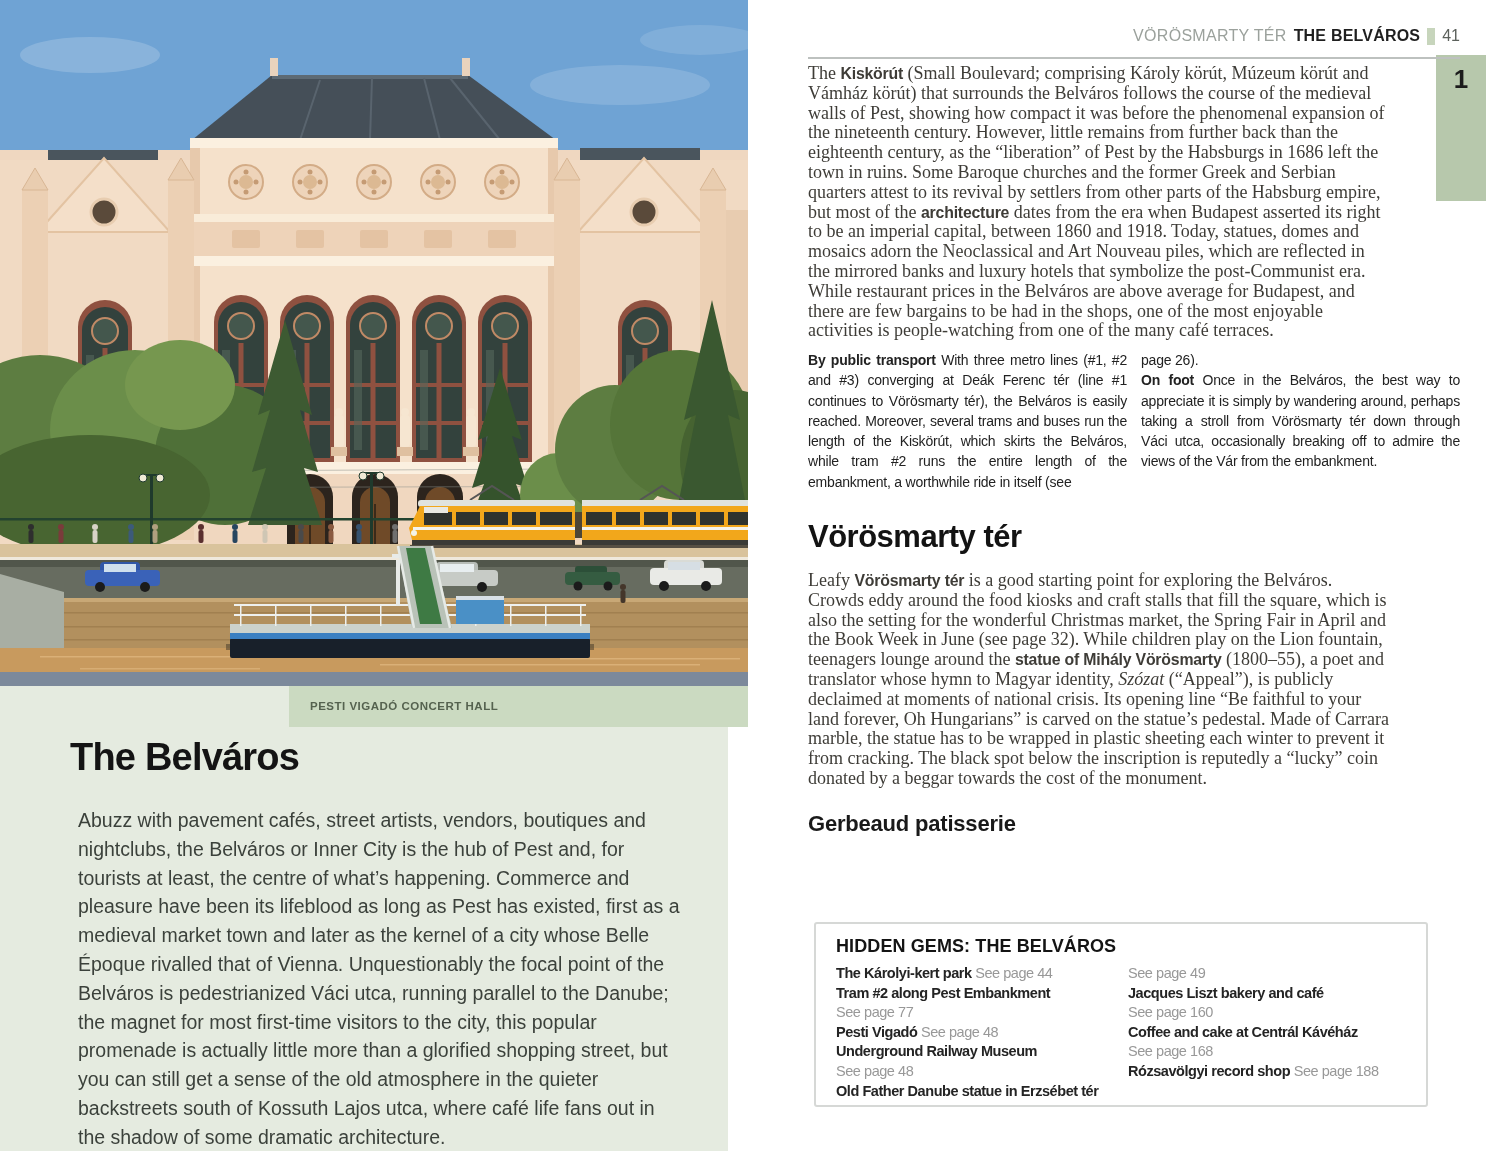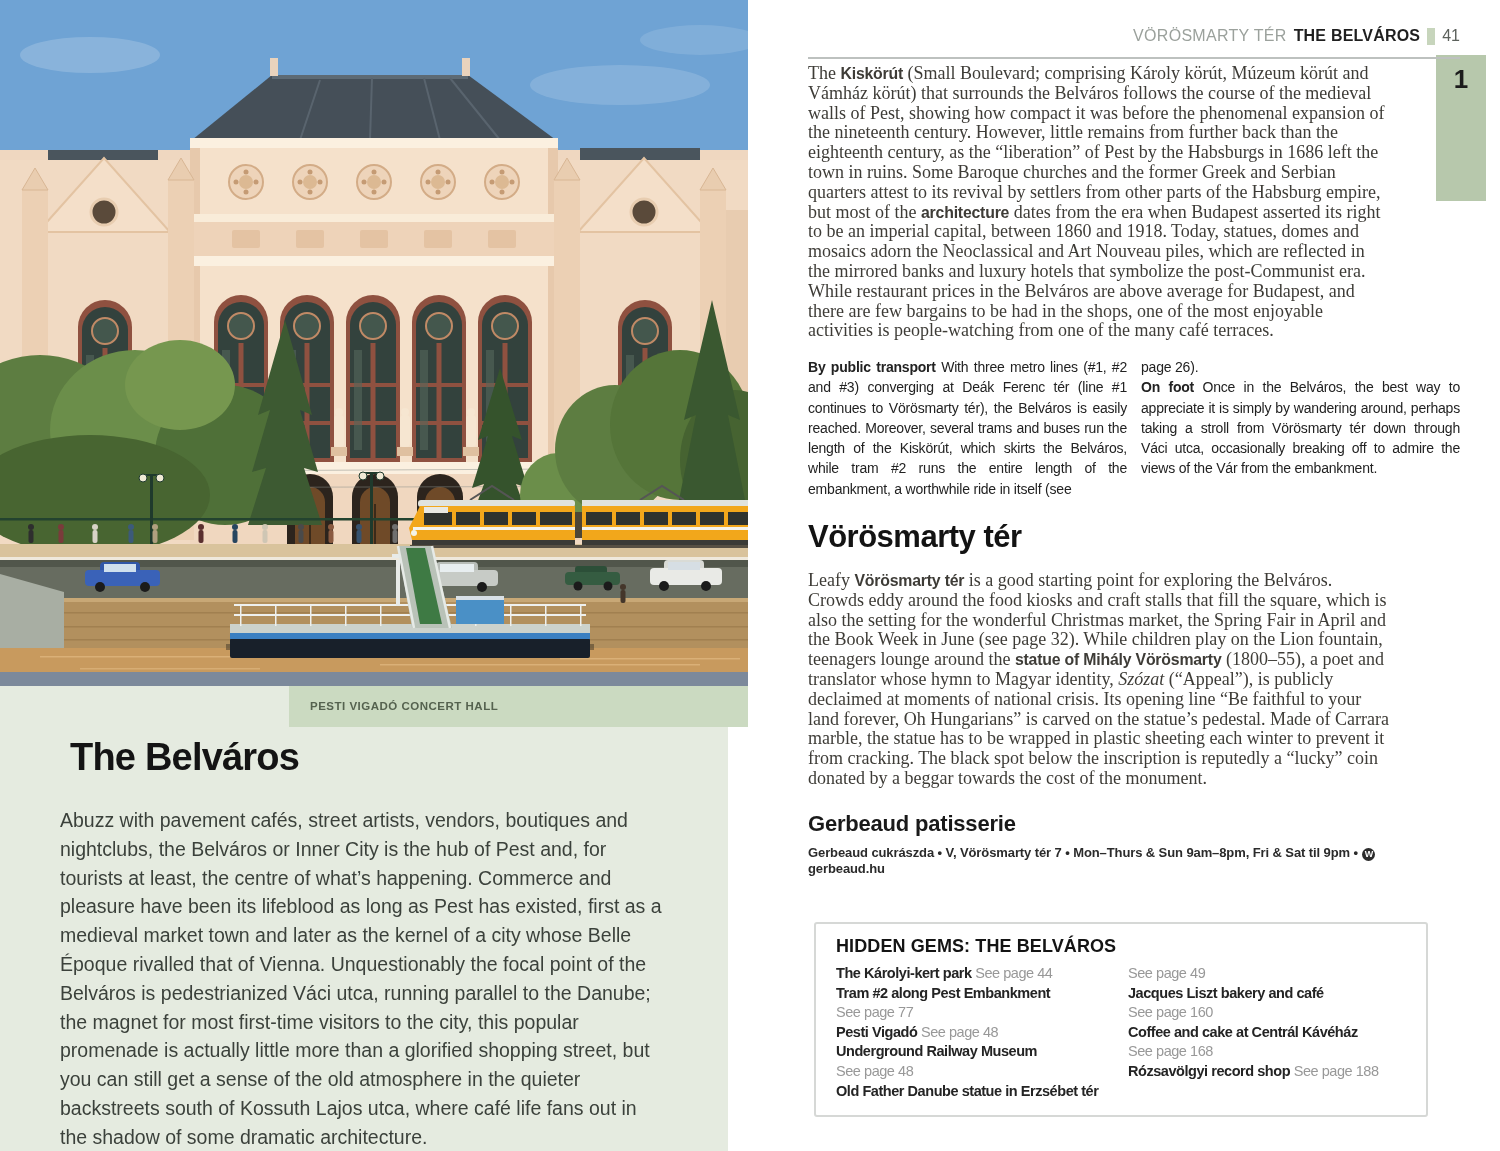--- a/index.html
+++ b/index.html
@@ -5,49 +5,49 @@
   html,body{margin:0;padding:0;background:#fff;}
   body{font-family:"Liberation Sans",sans-serif;}
   .page{position:relative;width:1500px;height:1151px;background:#fff;overflow:hidden;}
 
   
   .left-panel{position:absolute;left:0;top:0;width:728px;height:1151px;background:#e5ebe0;}
   .photo{position:absolute;left:0;top:0;width:748px;height:686px;display:block;}
   .caption-bar{position:absolute;left:289px;top:686px;width:459px;height:41px;background:#cbdac1;}
   .caption-bar span{display:block;padding-left:21px;line-height:41px;font-size:11.5px;font-weight:700;letter-spacing:.5px;color:#55624f;}
   .left-title{position:absolute;left:70px;top:736px;margin:0;font-size:38px;font-weight:700;letter-spacing:-.8px;color:#141414;}
-  .left-intro{position:absolute;left:60px;top:806px;width:608px;margin:0;font-size:19.5px;line-height:28.8px;color:#3b413b;}
+  .left-intro{position:absolute;left:78px;top:806px;width:608px;margin:0;font-size:19.5px;line-height:28.8px;color:#3b413b;}
 
   
   .right-page{position:absolute;left:748px;top:0;width:752px;height:1151px;background:#fff;}
   .chapter-tab{position:absolute;left:688px;top:55px;width:50px;height:146px;background:#b7c8ac;text-align:center;}
   .chapter-tab span{display:inline-block;margin-top:9px;font-size:26px;font-weight:700;color:#1c1c1c;}
   .runhead{position:absolute;top:27px;left:60px;width:652px;display:flex;justify-content:flex-end;align-items:center;gap:7px;font-size:16px;}
   .rh-left{color:#9ba19c;font-weight:400;letter-spacing:.3px;}
   .rh-right{color:#1f1f1f;font-weight:700;letter-spacing:.2px;}
   .rh-bar{width:8px;height:17px;background:#c7d5bc;}
   .rh-num{color:#5c615c;}
   .runhead-rule{position:absolute;top:57px;left:60px;width:652px;height:2px;background:#bdc1bf;}
 
   .serif-para{font-family:"Liberation Serif",serif;font-size:18px;line-height:19.8px;color:#3e3c37;}
   .intro-para{position:absolute;top:64px;left:60px;width:582px;margin:0;}
 
   .arrival{position:absolute;top:350px;left:60px;width:652px;}
   .arrival-title{margin:0;padding-bottom:4px;border-bottom:2px solid #262626;font-size:17px;font-weight:700;letter-spacing:.2px;color:#191919;}
-  .arrival-cols{display:flex;gap:14px;margin-top:7px;}
+  .arrival-cols{display:flex;gap:14px;margin-top:0;}
   .arrival-cols .col{flex:1;font-size:14px;line-height:20.3px;letter-spacing:-.2px;color:#222;text-align:justify;}
 
   .vt-title{position:absolute;top:519px;left:60px;margin:0;font-size:31px;font-weight:700;letter-spacing:-.5px;color:#131313;}
   .vt-para{position:absolute;top:571px;left:60px;width:582px;margin:0;}
 
   .gb-title{position:absolute;top:811px;left:60px;margin:0;font-size:22px;font-weight:700;letter-spacing:-.2px;color:#191919;}
   .gb-info{position:absolute;top:845px;left:60px;width:645px;margin:0;font-size:13px;font-weight:700;letter-spacing:-.1px;color:#2b2b2b;}
   .gb-para{position:absolute;top:866px;left:60px;width:582px;margin:0;}
 
-  .gems{position:absolute;top:922px;left:66px;width:614px;border:2px solid #d6d8d6;border-radius:3px;background:#fff;padding:12px 20px 14px;box-sizing:border-box;}
+  .gems{position:absolute;top:922px;left:66px;width:614px;border:2px solid #d6d8d6;border-radius:3px;background:#fff;padding:12px 20px 4px;box-sizing:border-box;}
   .gems-title{margin:0 0 7px;font-size:18px;font-weight:700;letter-spacing:.1px;color:#141414;}
   .gems-cols{display:flex;gap:4px;}
   .gcol{font-size:14.5px;line-height:19.6px;letter-spacing:-.45px;font-weight:700;color:#242424;}
   .g1{width:288px;} .g2{flex:1;}
   .gcol .rl{white-space:nowrap;}
 
   
   .seg-b{font-weight:700;}
   .serif .seg-b{font-family:"Liberation Sans",sans-serif;font-weight:700;font-size:.88em;letter-spacing:-.2px;}
   .seg-i{font-style:italic;}
@@ -364,21 +364,20 @@
             <div class="rl"><span class="seg">page 26).</span></div>
             <div class="rl"><span class="seg seg-b">On foot</span><span class="seg"> Once in the Belváros, the best way to appreciate it is simply by wandering around, perhaps taking a stroll from Vörösmarty tér down through Váci utca, occasionally breaking off to admire the views of the Vár from the embankment.</span></div>
           </div>
       </div>
     </section>
 
     <h2 class="vt-title">Vörösmarty tér</h2>
     <p class="serif-para vt-para serif"><span class="seg">Leafy </span><span class="seg seg-b">Vörösmarty tér</span><span class="seg"> is a good starting point for exploring the Belváros. Crowds eddy around the food kiosks and craft stalls that fill the square, which is also the setting for the wonderful Christmas market, the Spring Fair in April and the Book Week in June (see page 32). While children play on the Lion fountain, teenagers lounge around the </span><span class="seg seg-b">statue of Mihály Vörösmarty</span><span class="seg"> (1800–55), a poet and translator whose hymn to Magyar identity, </span><span class="seg seg-i">Szózat</span><span class="seg"> (“Appeal”), is publicly declaimed at moments of national crisis. Its opening line “Be faithful to your land forever, Oh Hungarians” is carved on the statue’s pedestal. Made of Carrara marble, the statue has to be wrapped in plastic sheeting each winter to prevent it from cracking. The black spot below the inscription is reputedly a “lucky” coin donated by a beggar towards the cost of the monument.</span></p>
 
     <h3 class="gb-title">Gerbeaud patisserie</h3>
-    <p class="gb-info"><span class="seg">Gerbeaud cukrászda • V, Vörösmarty tér 7 • Mon–Thurs &amp; Sun 9am–8pm, Fri &amp; Sat til 9pm • </span><span class="seg seg-w">W</span><span class="seg"> gerbeaud.hu</span></p>
 
     <aside class="gems">
       <h3 class="gems-title">HIDDEN GEMS: THE BELVÁROS</h3>
       <div class="gems-cols">
         <div class="gcol g1">
             <div class="rl"><span class="seg">The Károlyi-kert park</span><span class="seg seg-g"> See page 44</span></div>
             <div class="rl"><span class="seg">Tram #2 along Pest Embankment</span></div>
             <div class="rl"><span class="seg seg-g">See page 77</span></div>
             <div class="rl"><span class="seg">Pesti Vigadó</span><span class="seg seg-g"> See page 48</span></div>
             <div class="rl"><span class="seg">Underground Railway Museum</span></div>

